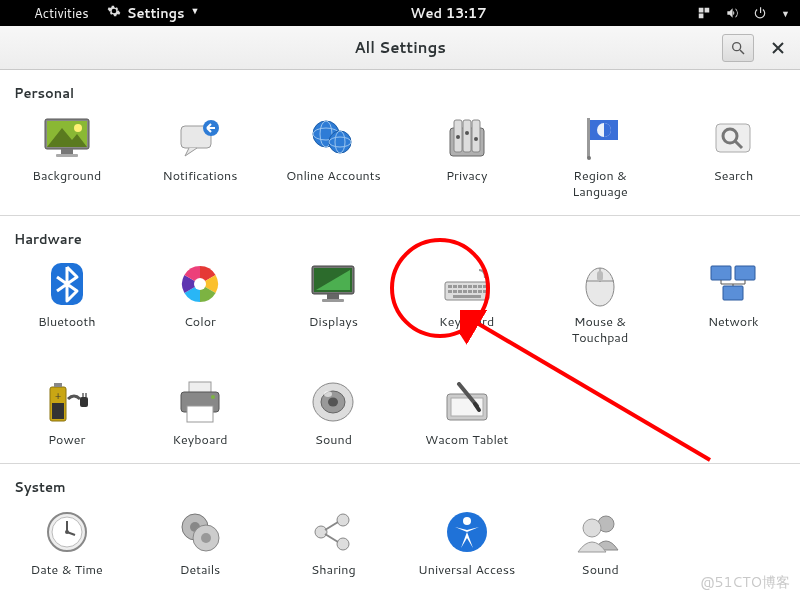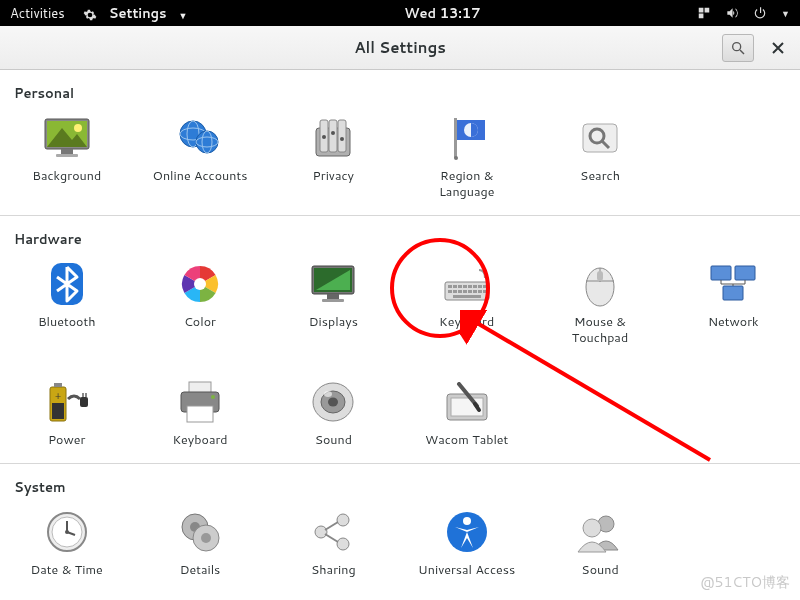--- a/index.html
+++ b/index.html
@@ -19,24 +19,24 @@
     height: 26px;
     background: #000;
     color: #eee;
     display: flex;
     align-items: center;
     padding: 0 10px;
     font-size: 13px;
     justify-content: space-between;
   }
   .tp-left, .tp-right, .tp-center { display:flex; align-items:center; gap:14px; }
-  .tp-left { gap: 18px; }
+  .tp-left { gap: 18px; margin-left: 24px; }
   .tp-right { gap: 14px; }
   .tp-center { flex:1; justify-content:center; font-weight:600; }
-  .tp-app { display:flex; align-items:flex-end; gap:12px; font-weight:600; }
+  .tp-app { display:flex; align-items:flex-start; gap:6px; font-weight:600; }
   .tp-icon { width:14px; height:14px; display:inline-block; }
 
   
   .header-bar {
     height: 44px;
     background: linear-gradient(#f7f7f7,#ededed);
     border-bottom: 1px solid #c9c9c9;
     display:flex;
     align-items:center;
     position:relative;
@@ -181,20 +181,31 @@
             <rect x="3" y="3" width="40" height="26" fill="#8ab834"></rect>
             <polygon points="3,29 18,10 28,22 33,16 43,29" fill="#5a7a1f"></polygon>
             <circle cx="34" cy="10" r="4" fill="#fff176"></circle>
             <rect x="17" y="31" width="12" height="5" fill="#777"></rect>
             <rect x="12" y="36" width="22" height="3" rx="1" fill="#aaa"></rect>
           </svg>
       </div>
       <div class="lbl">Background</div>
     </div>
 
+    <div class="item">
+      <div class="ico">
+        <svg width="46" height="40" viewBox="0 0 46 40">
+            <rect x="4" y="8" width="30" height="22" rx="4" fill="#e8e8e8" stroke="#999"></rect>
+            <path d="M12 30 L8 38 L20 30" fill="#e8e8e8" stroke="#999"></path>
+            <circle cx="34" cy="10" r="8" fill="#2e7cd6"></circle>
+            <path d="M30 10 h8 M34 6 l-4 4 M34 14 l-4-4" stroke="#fff" stroke-width="2" fill="none"></path>
+          </svg>
+      </div>
+      <div class="lbl">Notifications</div>
+    </div>
 
     <div class="item">
       <div class="ico">
         <svg width="46" height="40" viewBox="0 0 46 40">
             <circle cx="16" cy="16" r="13" fill="#2e7cd6" stroke="#1a5ca8"></circle>
             <ellipse cx="16" cy="16" rx="13" ry="6" fill="none" stroke="#9bc5ef"></ellipse>
             <ellipse cx="16" cy="16" rx="6" ry="13" fill="none" stroke="#9bc5ef"></ellipse>
             <circle cx="30" cy="24" r="11" fill="#2e7cd6" stroke="#1a5ca8"></circle>
             <ellipse cx="30" cy="24" rx="11" ry="5" fill="none" stroke="#9bc5ef"></ellipse>
             <ellipse cx="30" cy="24" rx="5" ry="11" fill="none" stroke="#9bc5ef"></ellipse>

